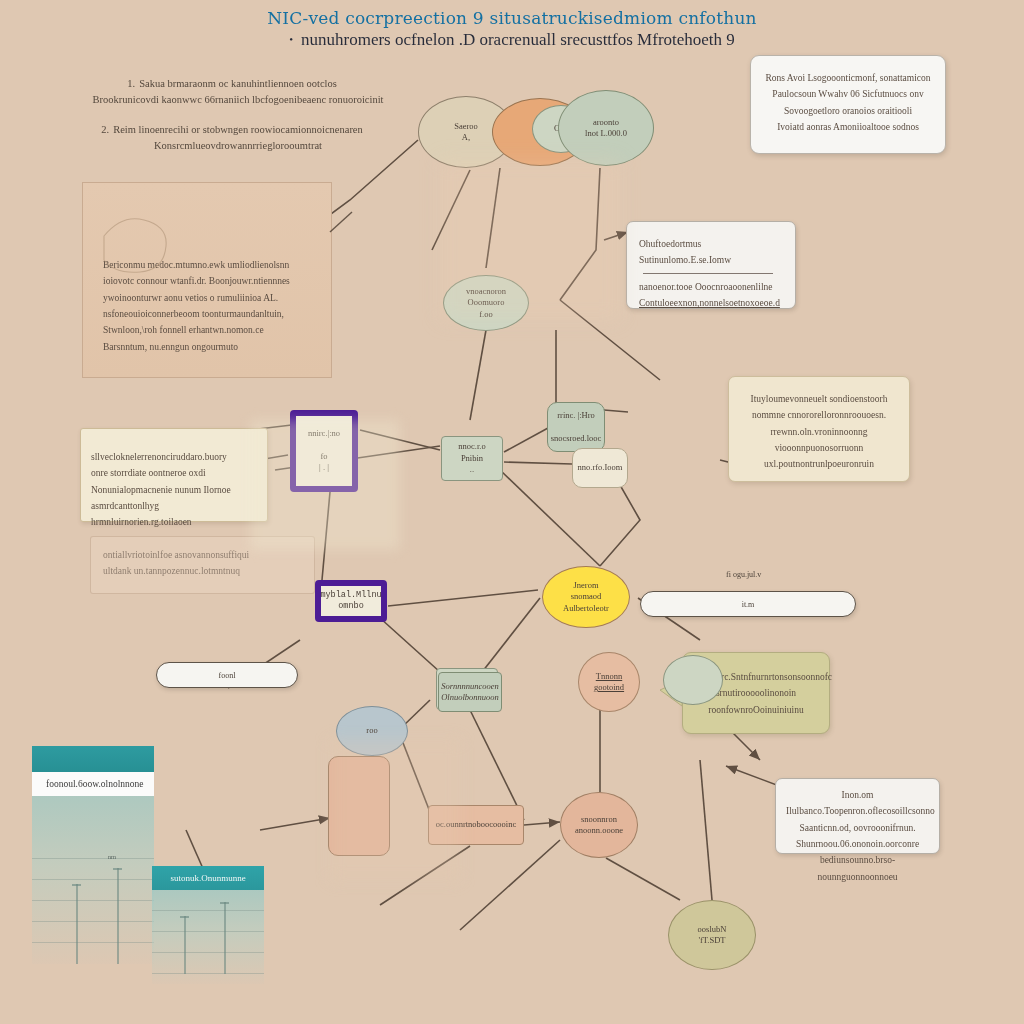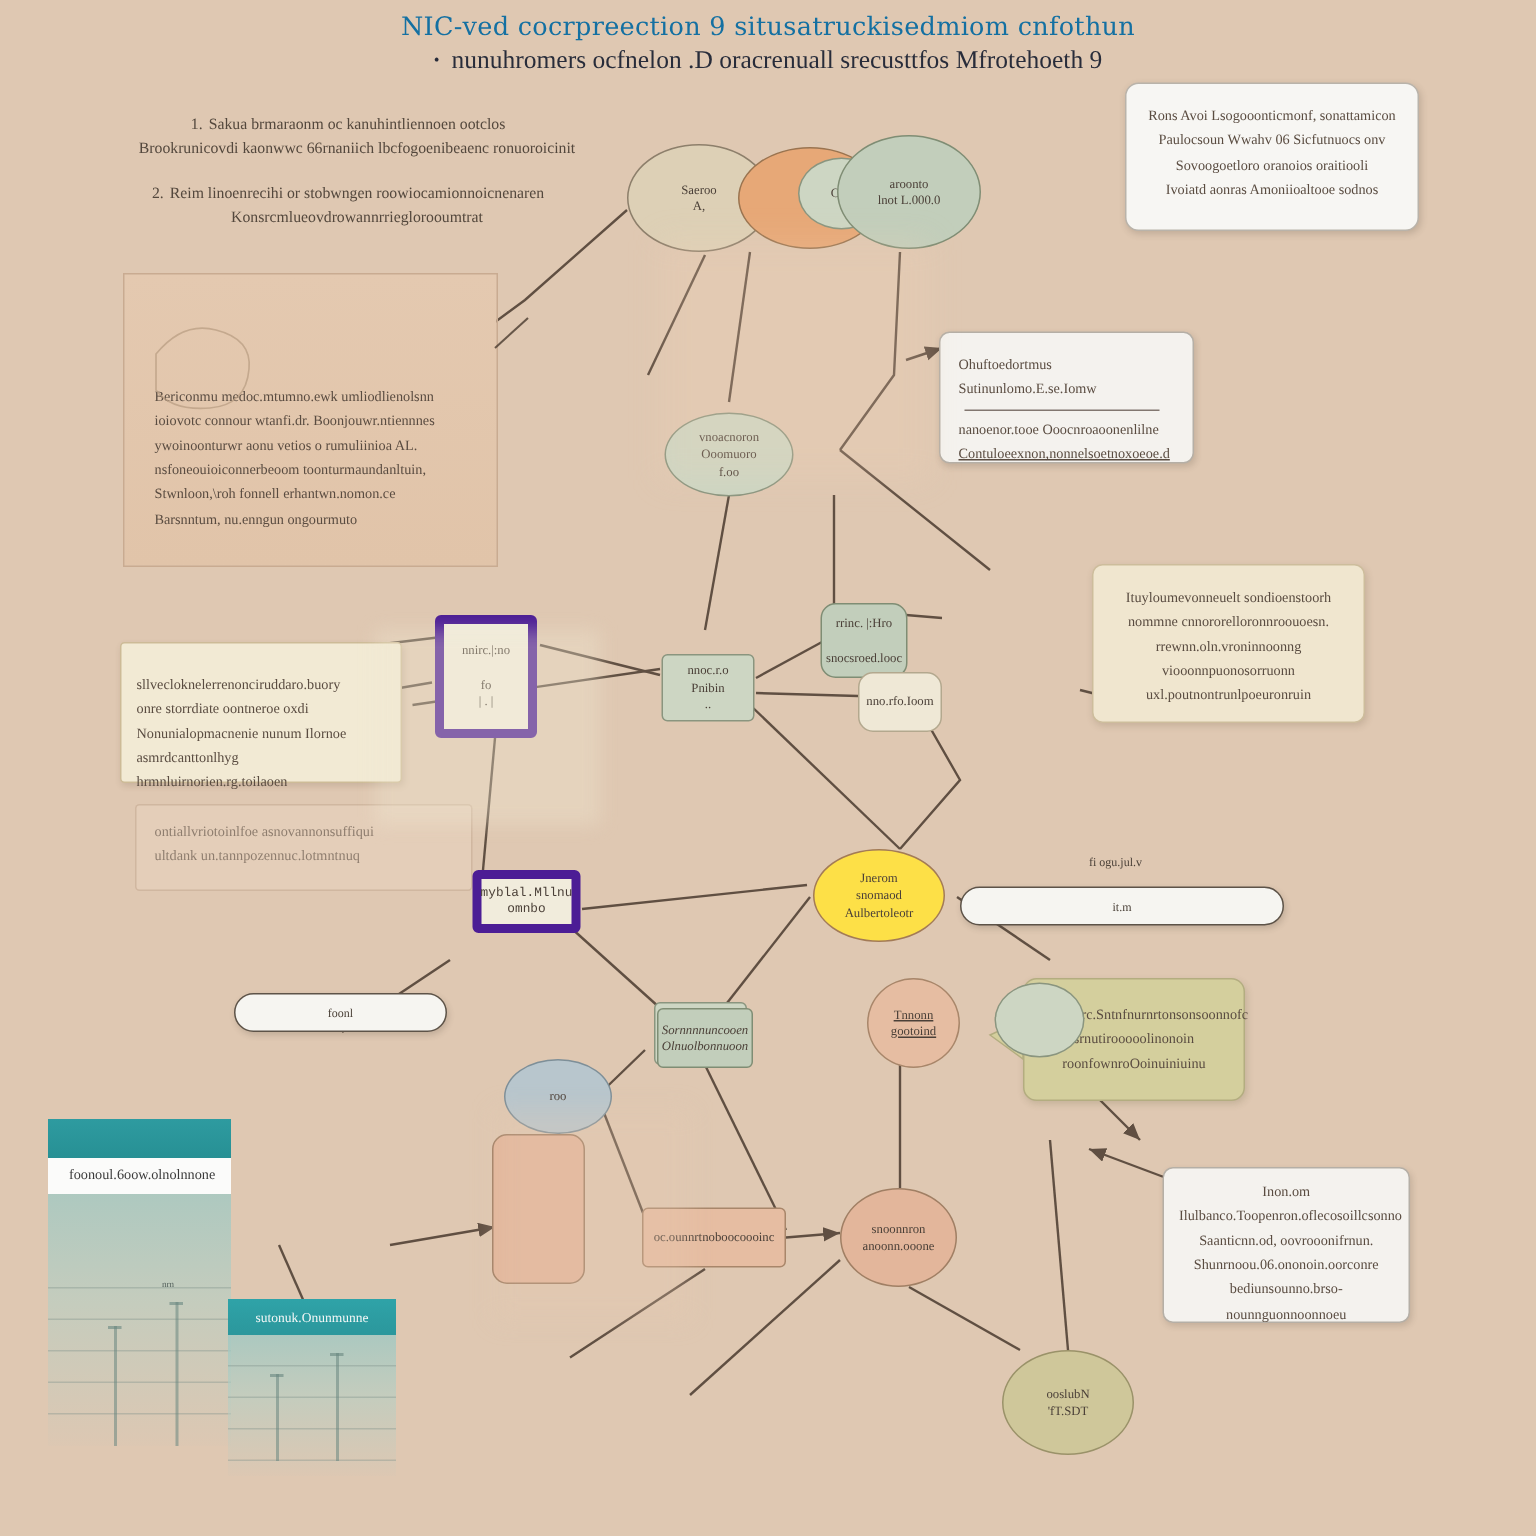--- a/index.html
+++ b/index.html
@@ -245,21 +245,21 @@
   <div class="panel tan" style="left:728px;top:376px;width:182px;height:106px;padding:14px 12px;text-align:center;">
     <div class="txt">
       <div>Ituyloumevonneuelt sondioenstoorh</div>
       <div>nommne cnnororelloronnroouoesn.</div>
       <div>rrewnn.oln.vroninnoonng</div>
       <div>viooonnpuonosorruonn</div>
       <div>uxl.poutnontrunlpoeuronruin</div>
     </div>
   </div>
 
-  <div class="panel whiteflat" style="left:775px;top:750px;width:165px;height:104px;padding:8px 10px;text-align:center;">
+  <div class="panel whiteflat" style="left:775px;top:750px;width:165px;height:76px;padding:8px 10px;text-align:center;">
     <div class="txt">
       <div>Inon.om</div>
       <div>Ilulbanco.Toopenron.oflecosoillcsonno</div>
       <div>Saanticnn.od, oovrooonifrnun.</div>
       <div>Shunrnoou.06.ononoin.oorconre</div>
       <div>bediunsounno.brso-nounnguonnoonnoeu</div>
     </div>
   </div>
 
   <div class="panel olive" style="left:682px;top:652px;width:148px;height:82px;padding:16px 10px;text-align:center;">

